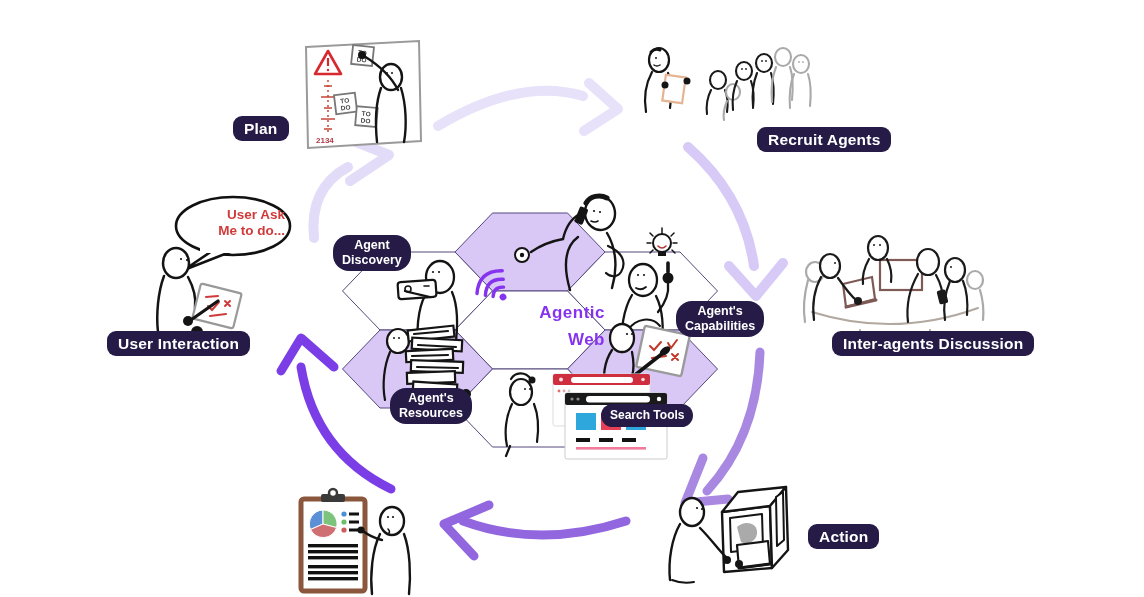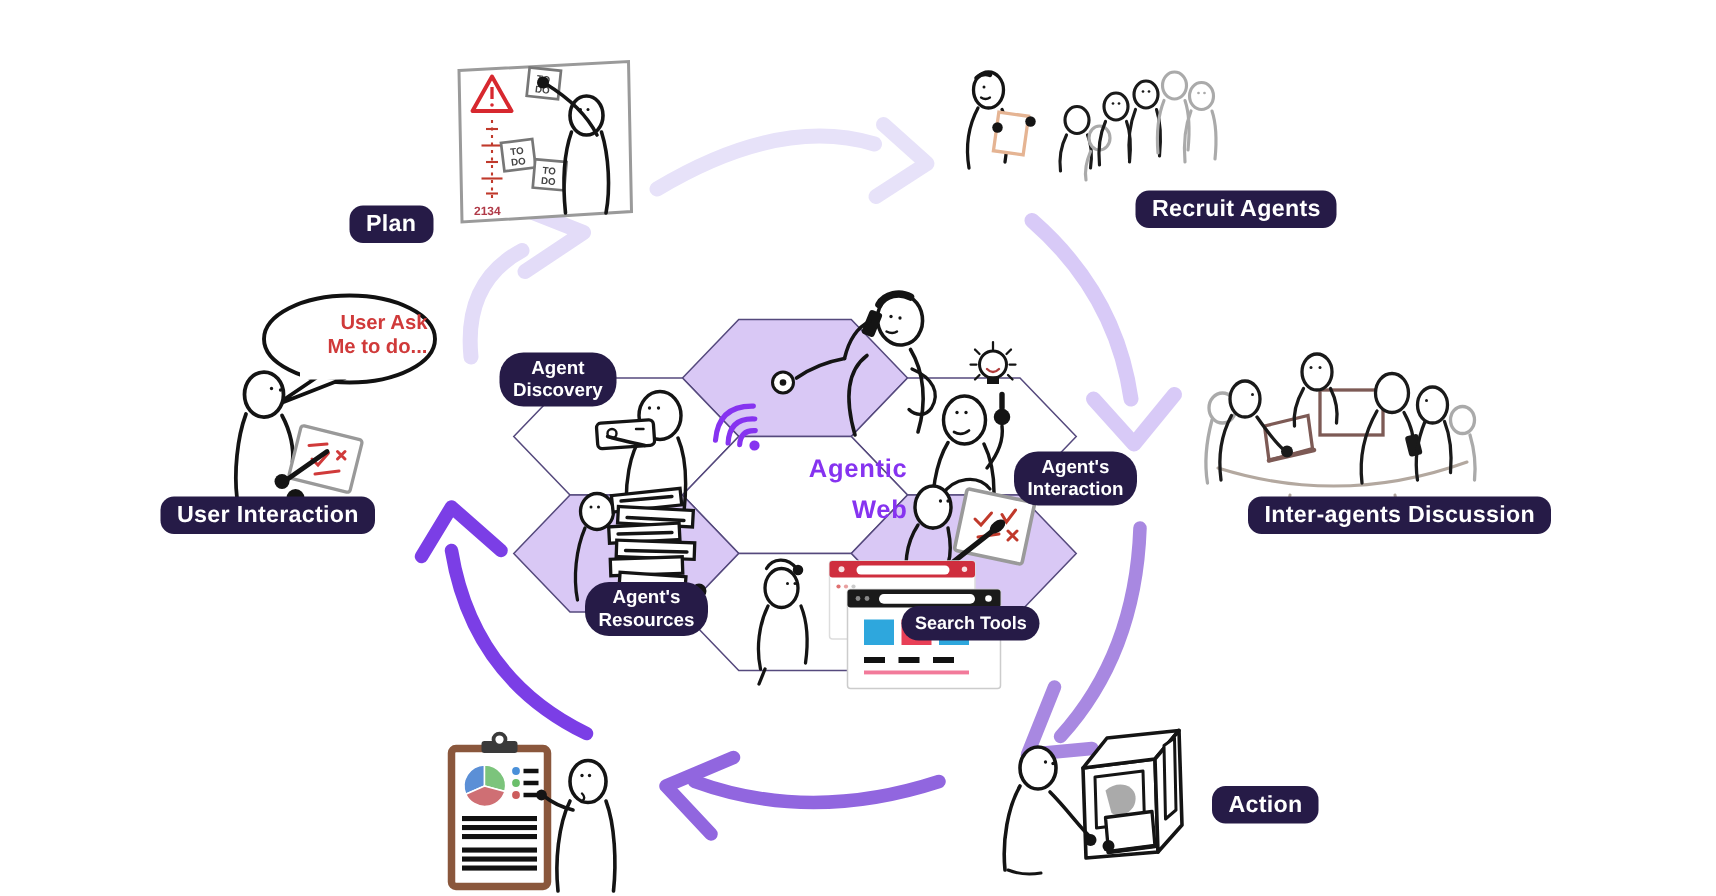--- a/index.html
+++ b/index.html
@@ -430,33 +430,33 @@
           <line x1="210" y1="316" x2="226" y2="314"></line>
         </g>
       </g>
       <line x1="188" y1="322" x2="218" y2="301" stroke-width="3.2"></line>
       <circle cx="188" cy="321" r="5" fill="#141414" stroke="none"></circle>
       <circle cx="197" cy="332" r="6" fill="#141414" stroke="none"></circle>
     </g>
   </g>
 </svg>
 
-<div class="pill" style="left:233px;top:116px;margin-top:21px;">Plan</div>
+<div class="pill" style="left:233px;top:116px;">Plan</div>
 <div class="pill" style="left:757px;top:127px;">Recruit Agents</div>
 <div class="pill" style="left:832px;top:331px;">Inter-agents Discussion</div>
 <div class="pill" style="left:808px;top:524px;">Action</div>
 <div class="pill" style="left:107px;top:331px;">User Interaction</div>
 
 <div class="pill-sm" style="left:333px;top:235px;">
   <div>Agent</div>
   <div>Discovery</div>
 </div>
 <div class="pill-sm" style="left:676px;top:301px;">
   <div>Agent's</div>
-  <div>Interaction</div>
+  <div>Capabilities</div>
 </div>
 <div class="pill-sm" style="left:390px;top:388px;">
   <div>Agent's</div>
   <div>Resources</div>
 </div>
 <div class="pill-sm" style="left:601px;top:404px;font-size:12px;line-height:17px;">Search Tools</div>
 
 <div class="center-title">
   <div>Agentic</div>
   <div>Web</div>

